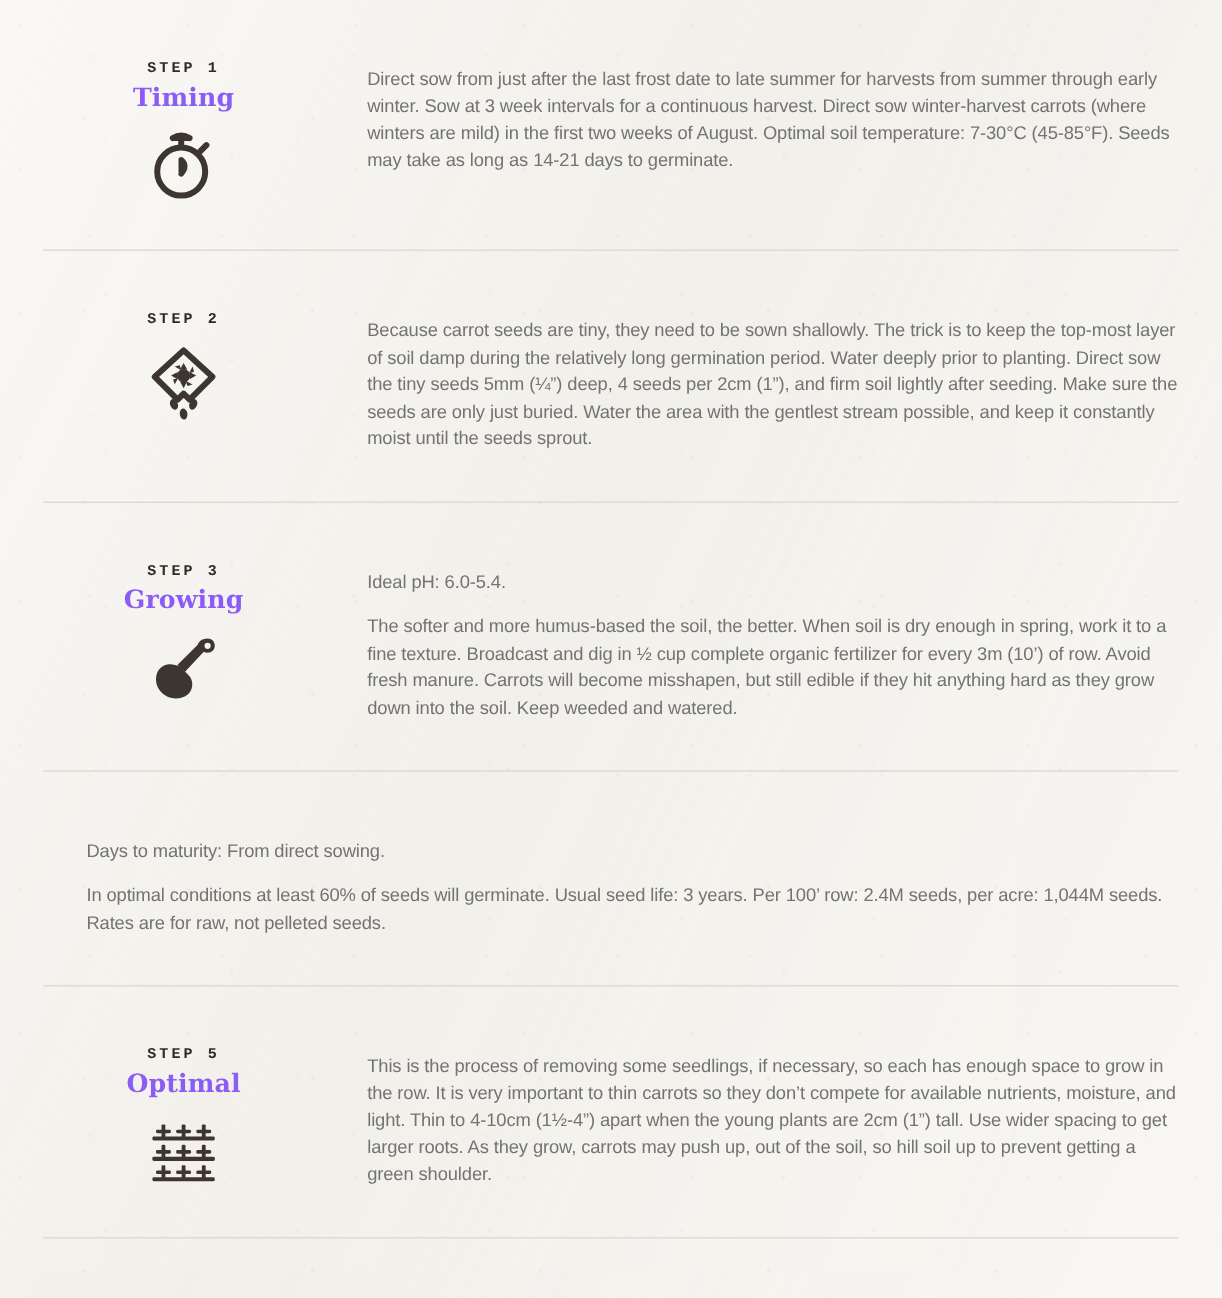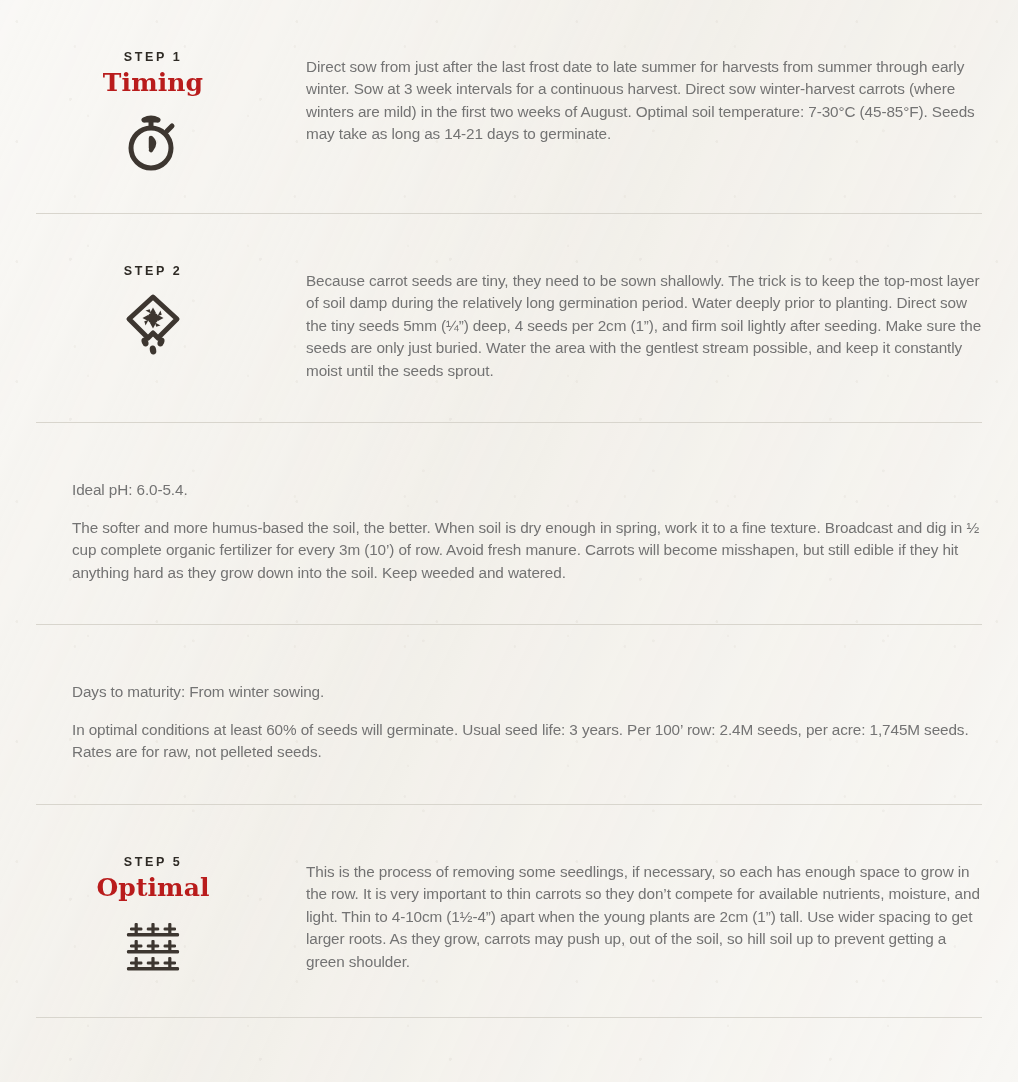--- a/index.html
+++ b/index.html
@@ -48,35 +48,35 @@
   }
 
   .step-left {
     width: 234px;
     flex: 0 0 234px;
     text-align: center;
     padding-top: 4px;
   }
 
   .step-kicker {
-    font-family: Liberation Sans, sans-serif;
+    font-family: Liberation Mono, monospace;
     font-size: 12.5px;
     font-weight: 700;
     letter-spacing: 2.6px;
     color: #2e2a25;
     text-transform: uppercase;
     margin: 0 0 4px 0;
     line-height: 1.2;
   }
 
   .step-title {
     font-family: "DejaVu Serif", "Liberation Serif", serif;
-    font-size: 25px;
+    font-size: 21px;
     font-weight: 700;
-    color: #b91c1c;
+    color: #8b5cf6;
     margin: 0;
     line-height: 1.15;
     letter-spacing: 0.1px;
   }
 
   .step-icon {
     margin-top: 13px;
     height: 62px;
     display: flex;
     align-items: center;
@@ -160,31 +160,43 @@
         </svg>
       </div>
     </div>
     <div class="step-body">
       <p class="step-para">Because carrot seeds are tiny, they need to be sown shallowly. The trick is to keep the top-most layer of soil damp during the relatively long germination period. Water deeply prior to planting. Direct sow the tiny seeds 5mm (¼”) deep, 4 seeds per 2cm (1”), and firm soil lightly after seeding. Make sure the seeds are only just buried. Water the area with the gentlest stream possible, and keep it constantly moist until the seeds sprout.</p>
     </div>
   </div>
   <div class="divider"></div>
 
   <div class="step-row row-pad">
+    <div class="step-left">
+      <div class="step-kicker">STEP 3</div>
+      <div class="step-title">Growing</div>
+      <div class="step-icon">
+        <svg width="64" height="64" viewBox="0 0 64 64" fill="none">
+          <g fill="#3d3630">
+            <path d="M52 8 c3.6 0 6 2.6 6 6 c0 3.6 -2.6 6 -6 6 c-1.2 0 -2.3 -0.3 -3.2 -0.9 L33 36 l-6 -6 L43.6 13.4 C44.6 10.3 47.9 8 52 8 z M52 11.6 a2.6 2.6 0 1 0 0 5.2 a2.6 2.6 0 0 0 0 -5.2 z"></path>
+            <path d="M28.5 31 L36 38.5 c2.5 2.5 3.5 5.5 3.2 8.9 C38.6 53.9 33 58 25.5 58 C16.5 58 9 50.5 9 42.2 c0 -7 4.3 -12 10.6 -12.6 c3.4 -0.3 6.4 0.9 8.9 1.4 z"></path>
+          </g>
+        </svg>
+      </div>
+    </div>
     <div class="step-body">
       <p class="step-para">Ideal pH: 6.0-5.4.</p>
       <p class="step-para">The softer and more humus-based the soil, the better. When soil is dry enough in spring, work it to a fine texture. Broadcast and dig in ½ cup complete organic fertilizer for every 3m (10’) of row. Avoid fresh manure. Carrots will become misshapen, but still edible if they hit anything hard as they grow down into the soil. Keep weeded and watered.</p>
     </div>
   </div>
   <div class="divider"></div>
 
   <div class="step-row row-pad">
     <div class="step-body">
-      <p class="step-para">Days to maturity: From winter sowing.</p>
-      <p class="step-para">In optimal conditions at least 60% of seeds will germinate. Usual seed life: 3 years. Per 100’ row: 2.4M seeds, per acre: 1,745M seeds. Rates are for raw, not pelleted seeds.</p>
+      <p class="step-para">Days to maturity: From direct sowing.</p>
+      <p class="step-para">In optimal conditions at least 60% of seeds will germinate. Usual seed life: 3 years. Per 100’ row: 2.4M seeds, per acre: 1,044M seeds. Rates are for raw, not pelleted seeds.</p>
     </div>
   </div>
   <div class="divider"></div>
 
   <div class="step-row row-pad">
     <div class="step-left">
       <div class="step-kicker">STEP 5</div>
       <div class="step-title">Optimal</div>
       <div class="step-icon">
         <svg width="60" height="52" viewBox="0 0 60 52" fill="none">

